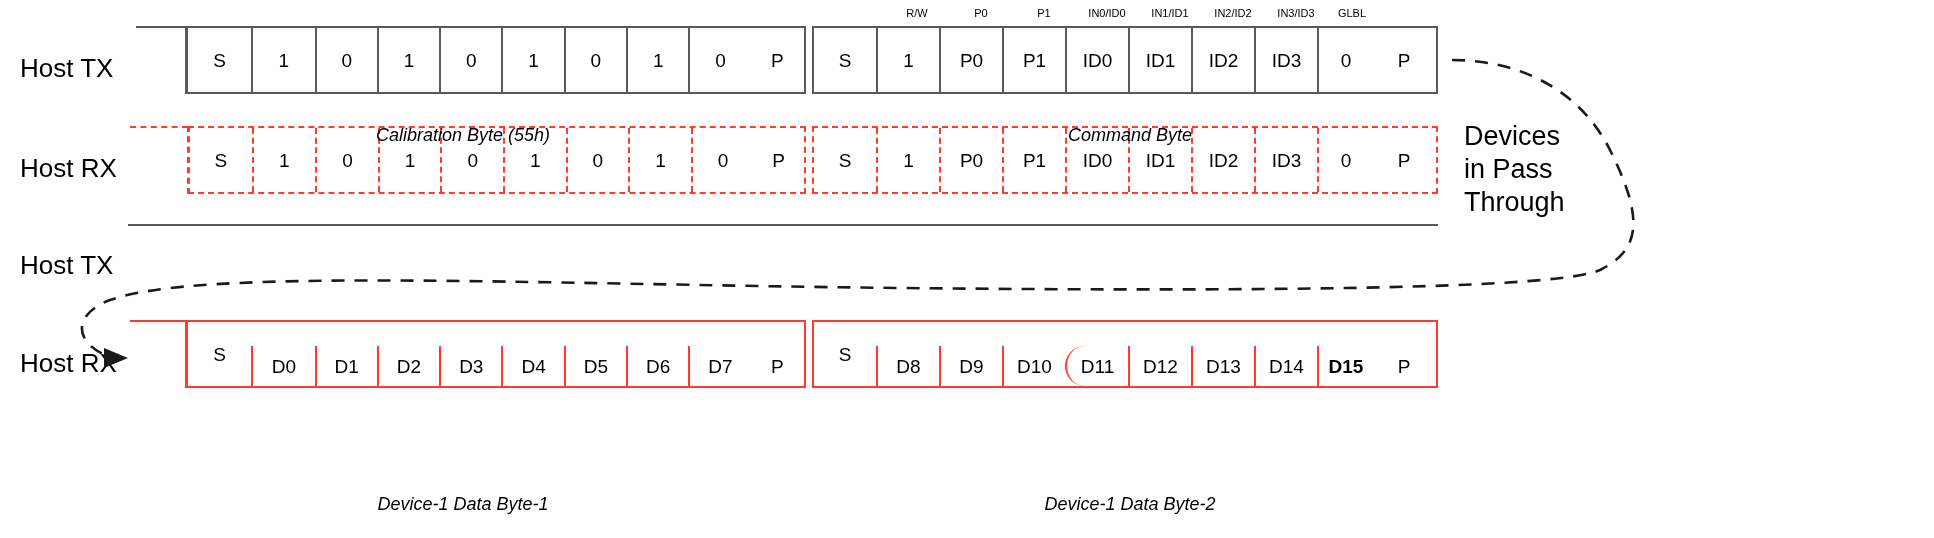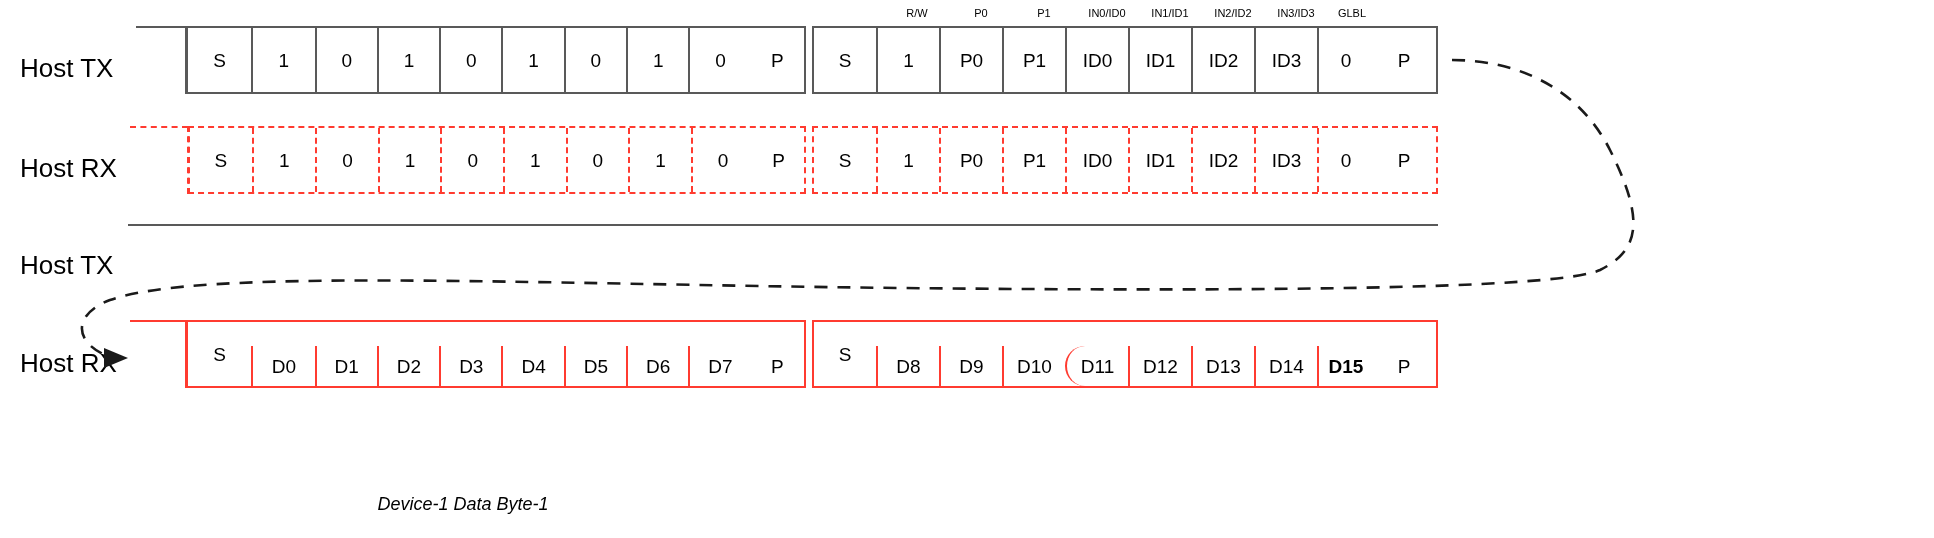--- a/index.html
+++ b/index.html
@@ -236,22 +236,30 @@
     <div class="cell" style="width:63px;">D9</div>
     <div class="cell" style="width:63px;">D10</div>
     <div class="cell" style="width:63px;border-radius:24px;">D11</div>
     <div class="cell" style="width:63px;">D12</div>
     <div class="cell" style="width:63px;">D13</div>
     <div class="cell" style="width:63px;">D14</div>
     <div class="cell" style="width:56px;font-weight:bold;">D15</div>
     <div class="cell nodiv" style="width:62px;">P</div>
   </div>
 
+  <div class="caption" style="left:263px; top:126px; width:400px;">Calibration Byte (55h)</div>
+  <div class="caption" style="left:930px; top:126px; width:400px;">Command Byte</div>
   <div class="caption" style="left:263px; top:495px; width:400px;">Device-1 Data Byte-1</div>
-
+  <div class="caption" style="left:930px; top:495px; width:400px;">Device-1 Data Byte-2</div>
+
+  <div class="note" style="left:1464px; top:120px;">
+    <div>Devices</div>
+    <div>in Pass</div>
+    <div>Through</div>
+  </div>
 
   <svg class="overlay" viewBox="0 0 1934 538">
 
     <path d="M 1452 60
              C 1520 60, 1580 90, 1610 150
              C 1645 220, 1640 250, 1600 270
              C 1560 288, 1300 292, 900 288
              C 520 284, 200 268, 110 300
              C 75 313, 72 340, 105 355" fill="none" stroke="#1a1a1a" stroke-width="2.6" stroke-dasharray="13 10" stroke-linecap="butt"></path>
 

